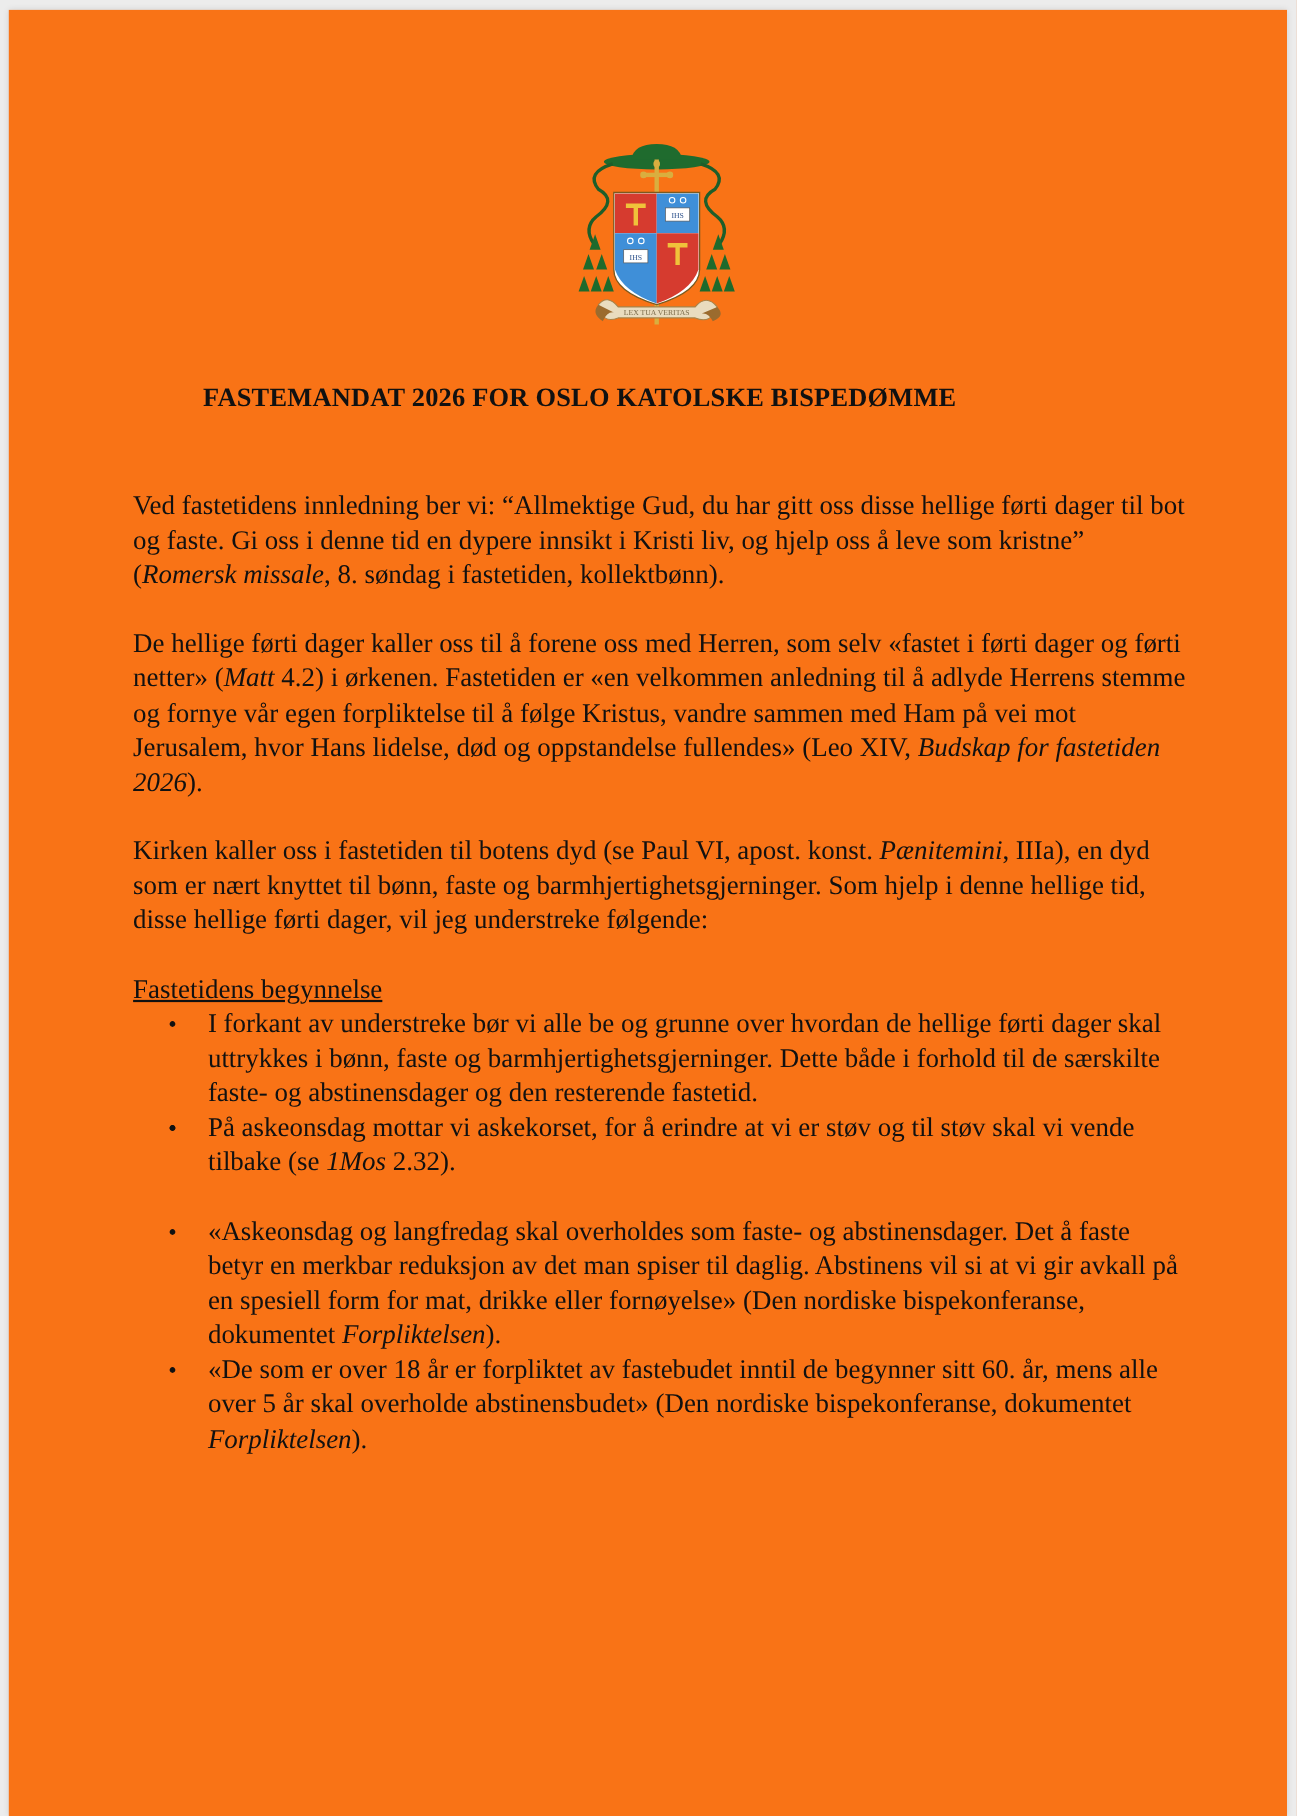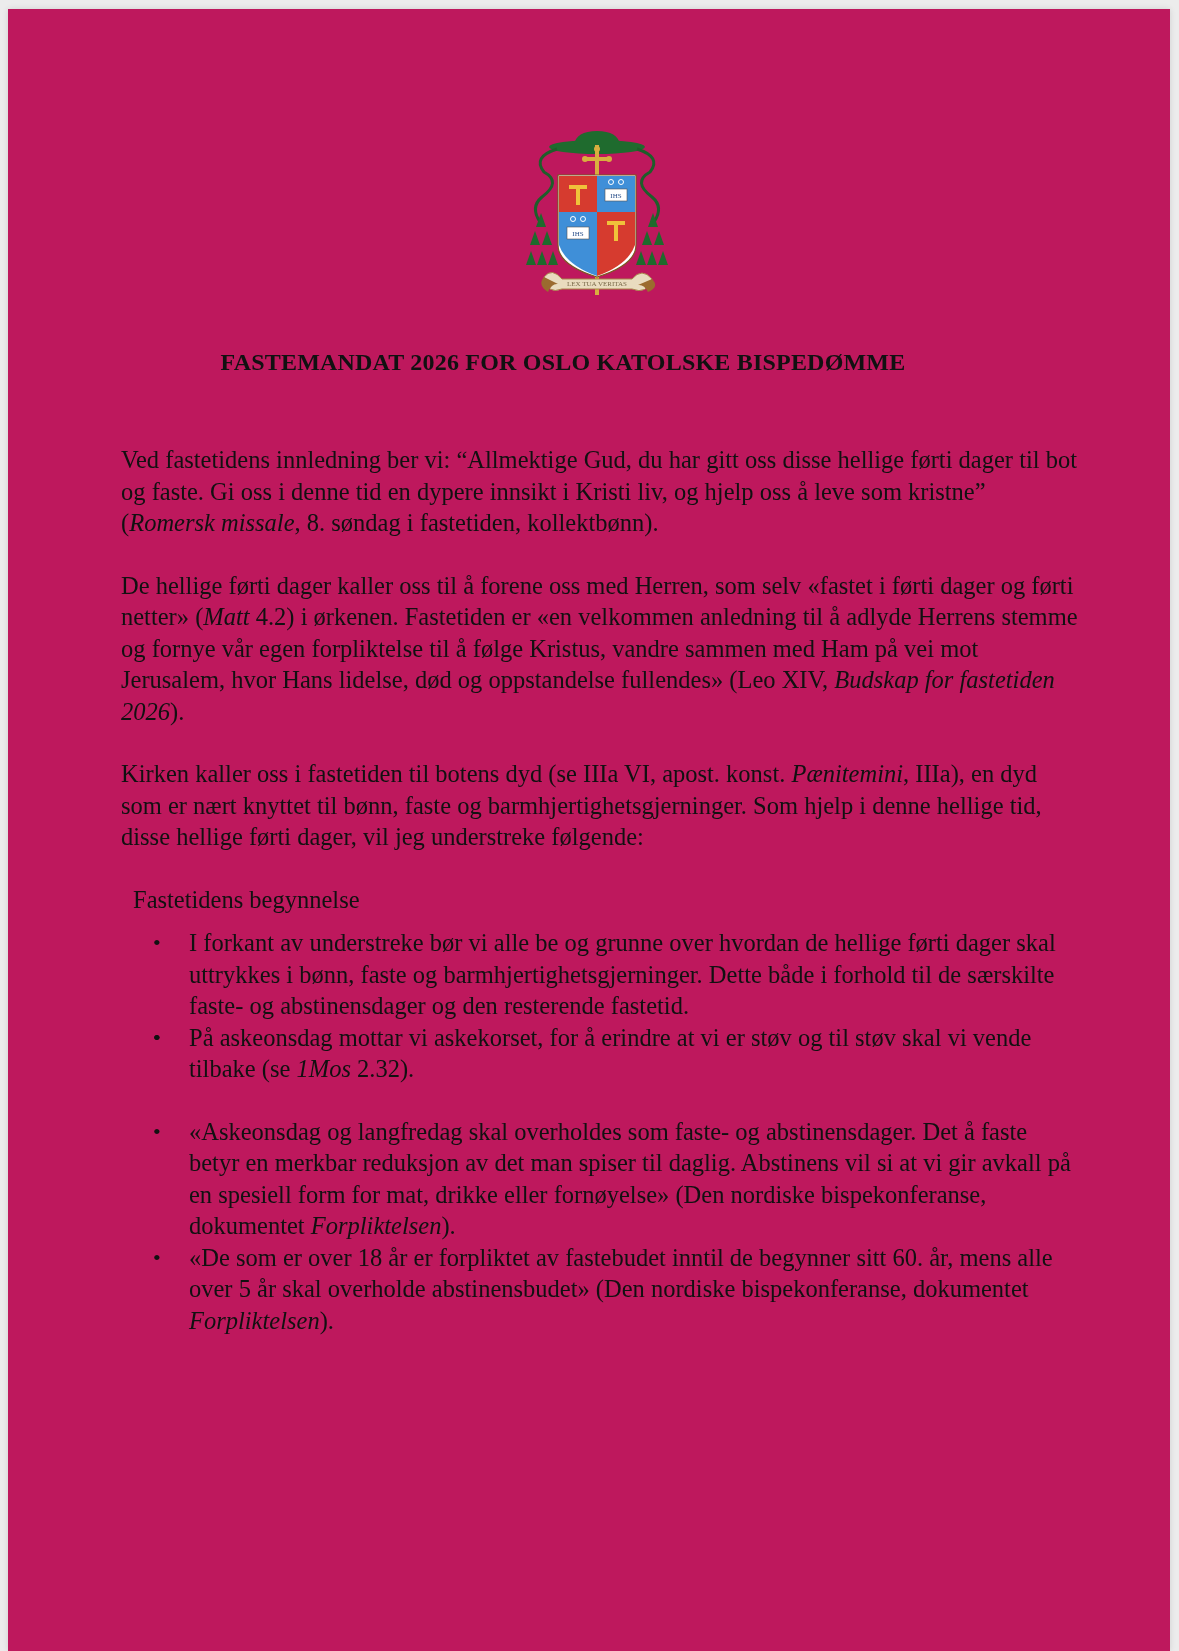--- a/index.html
+++ b/index.html
@@ -5,36 +5,36 @@
     html, body { margin: 0; padding: 0; }
     body {
       width: 1179px; height: 1651px; overflow: hidden;
       background: #ececec;
       position: relative;
       font-family: "Liberation Serif", "DejaVu Serif", serif;
       color: #111;
     }
     .page {
       position: absolute; left: 8px; top: 9px; width: 1162px; height: 1642px;
-      background: #be185d;
+      background: #f97316;
       box-shadow: 0 0 6px rgba(0,0,0,0.12);
     }
     .crest {
       position: absolute; left: 514px; top: 118px; width: 150px; height: 175px;
     }
     .title {
       position: absolute; left: 0; width: 1038px; top: 340px;
-      text-align: center; font-weight: bold; font-size: 24px; letter-spacing: 0.2px; margin-left: 36px;
+      text-align: center; font-weight: bold; font-size: 24px; letter-spacing: 0.2px;
     }
     .content {
       position: absolute; left: 113px; top: 435px; width: 960px;
       font-size: 24.5px; line-height: 31.5px;
     }
     .content p { margin: 0 0 31px 0; }
-    .heading { margin: 12px; }
+    .heading { text-decoration: underline; margin: 0; }
     ul { margin: 0 0 31px 0; padding-left: 68px; list-style: none; }
     li { position: relative; }
     li .bullet {
       position: absolute; left: -36px; top: 0; font-size: 22px;
     }
     i { font-style: italic; text-align: right; }
   </style>
 </head>
 <body>
 
@@ -107,21 +107,21 @@
   </svg>
 
   <div class="title">FASTEMANDAT 2026 FOR OSLO KATOLSKE BISPEDØMME</div>
 
   <div class="content">
 
     <p><span>Ved fastetidens innledning ber vi: “Allmektige Gud, du har gitt oss disse hellige førti dager til bot og faste. Gi oss i denne tid en dypere innsikt i Kristi liv, og hjelp oss å leve som kristne” (</span><i>Romersk missale</i><span>, 8. søndag i fastetiden, kollektbønn).</span></p>
 
     <p><span>De hellige førti dager kaller oss til å forene oss med Herren, som selv «fastet i førti dager og førti netter» (</span><i>Matt</i><span> 4.2) i ørkenen. Fastetiden er «en velkommen anledning til å adlyde Herrens stemme og fornye vår egen forpliktelse til å følge Kristus, vandre sammen med Ham på vei mot Jerusalem, hvor Hans lidelse, død og oppstandelse fullendes» (Leo XIV, </span><i>Budskap for fastetiden 2026</i><span>).</span></p>
 
-    <p><span>Kirken kaller oss i fastetiden til botens dyd (se IIIa VI, apost. konst. </span><i>Pænitemini</i><span>, IIIa), en dyd som er nært knyttet til bønn, faste og barmhjertighetsgjerninger. Som hjelp i denne hellige tid, disse hellige førti dager, vil jeg understreke følgende:</span></p>
+    <p><span>Kirken kaller oss i fastetiden til botens dyd (se Paul VI, apost. konst. </span><i>Pænitemini</i><span>, IIIa), en dyd som er nært knyttet til bønn, faste og barmhjertighetsgjerninger. Som hjelp i denne hellige tid, disse hellige førti dager, vil jeg understreke følgende:</span></p>
 
     <div class="heading">Fastetidens begynnelse</div>
     <ul>
       <li><span class="bullet">•</span><span>I forkant av understreke bør vi alle be og grunne over hvordan de hellige førti dager skal uttrykkes i bønn, faste og barmhjertighetsgjerninger. Dette både i forhold til de særskilte faste- og abstinensdager og den resterende fastetid.</span></li>
       <li><span class="bullet">•</span></li>
       <li><span class="bullet">•</span><span>På askeonsdag mottar vi askekorset, for å erindre at vi er støv og til støv skal vi vende tilbake (se </span><i>1Mos</i><span> 2.32).</span></li>
     </ul>
 
     <ul>
       <li><span class="bullet">•</span><span>«Askeonsdag og langfredag skal overholdes som faste- og abstinensdager. Det å faste betyr en merkbar reduksjon av det man spiser til daglig. Abstinens vil si at vi gir avkall på en spesiell form for mat, drikke eller fornøyelse» (Den nordiske bispekonferanse, dokumentet </span><i>Forpliktelsen</i><span>).</span></li>

